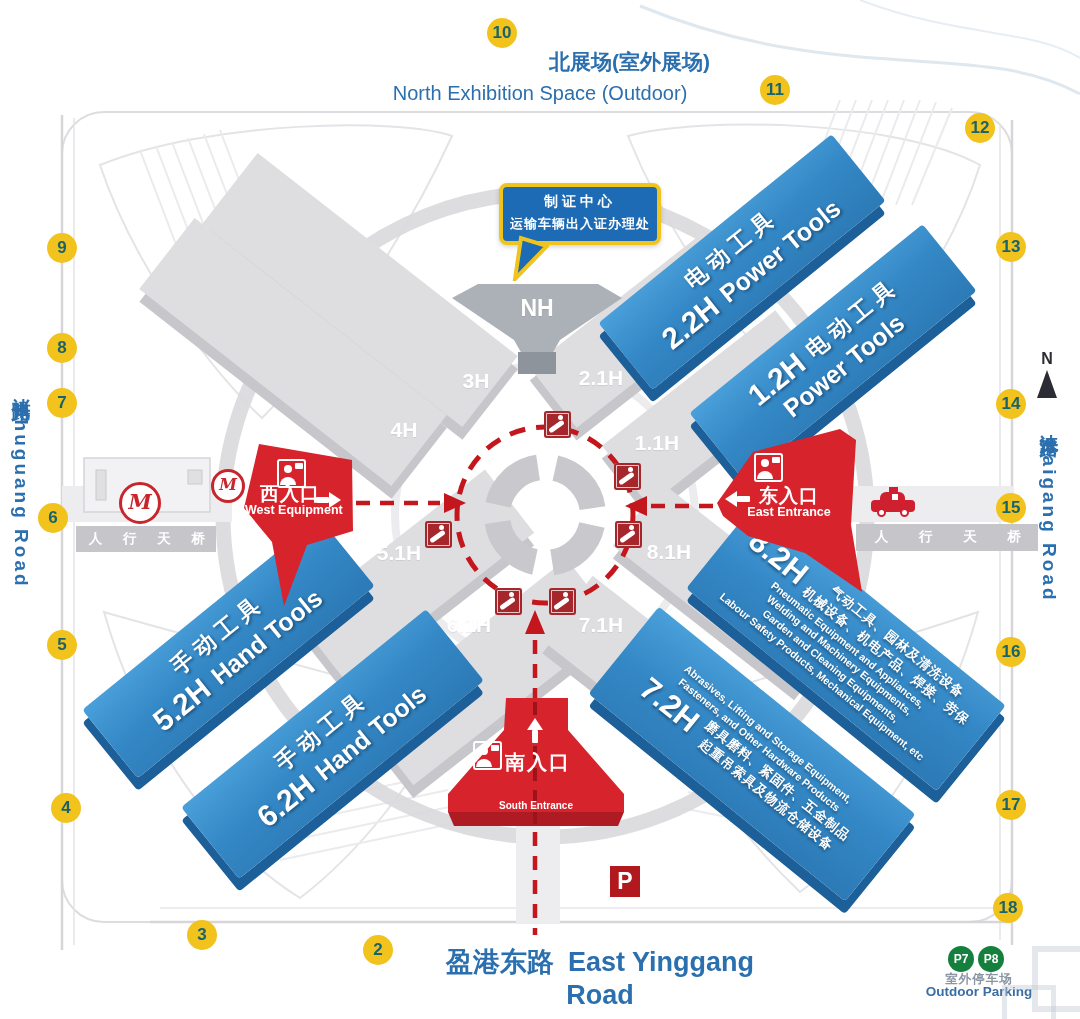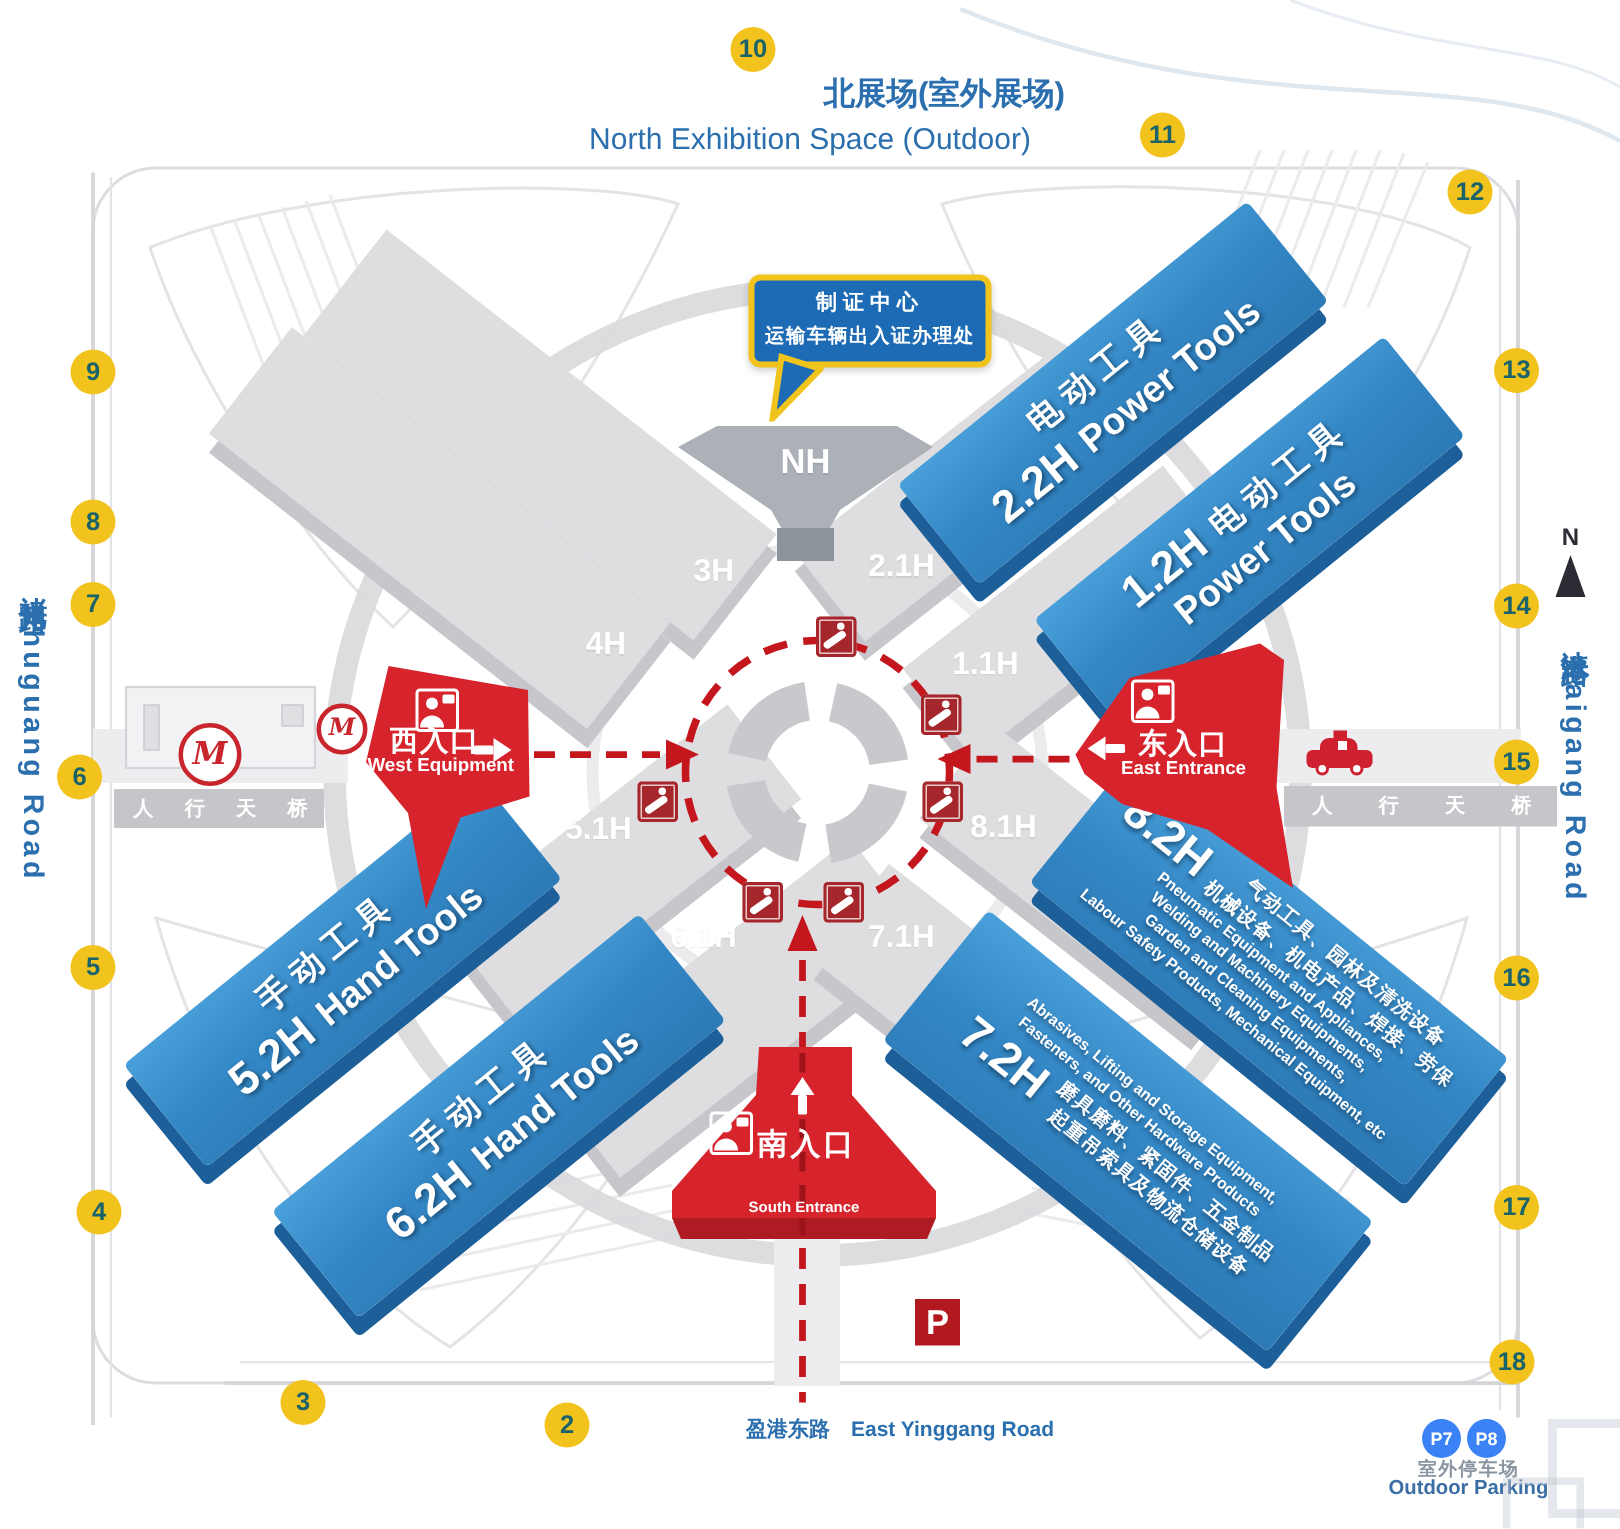--- a/index.html
+++ b/index.html
@@ -18,21 +18,21 @@
         font-size:21px;z-index:1;white-space:nowrap;text-shadow:0 1px 1px rgba(0,0,0,.08);}
   .roadtxt{color:#2B6FAE;}
   .title-zh{position:absolute;left:370px;top:48px;width:340px;text-align:right;
             font-size:21px;font-weight:600;z-index:6;}
   .title-en{position:absolute;left:330px;top:82px;width:420px;text-align:center;
             font-size:20px;font-weight:500;z-index:6;}
   .road-v{position:absolute;writing-mode:vertical-lr;text-orientation:mixed;color:#2B6FAE;
           font-size:19px;font-weight:600;letter-spacing:3px;z-index:6;}
   .road-v .gap{margin-top:14px;}
   .road-bottom{position:absolute;left:410px;top:944px;width:380px;text-align:center;
-               font-size:14px;font-weight:600;z-index:6;}
+               font-size:27px;font-weight:600;z-index:6;}
   .road-bottom .gap{margin-left:14px;}
   .bridge{position:absolute;color:#fff;font-size:13.5px;font-weight:bold;z-index:2;
           text-align:center;white-space:nowrap;}
 
   
   .bh{position:absolute;z-index:2;color:#fff;display:flex;flex-direction:column;
       justify-content:center;align-items:center;text-align:center;
       background:linear-gradient(175deg,#4AA0DA 0%,#3488C6 45%,#2C7AB6 100%);
       border-radius:4px;text-shadow:1px 2px 3px rgba(0,20,40,.45);}
   .rotneg{transform:rotate(-39deg);box-shadow:-8px 10px 0 #1D5F99;}
@@ -79,21 +79,21 @@
   .m2{left:211px;top:469px;width:28px;height:28px;font-size:16px;line-height:26px;}
   .taxi{position:absolute;left:871px;top:487px;width:44px;height:30px;z-index:4;}
   .taxi .sign{position:absolute;left:18px;top:0;width:9px;height:5px;background:#CF2030;}
   .taxi .roof{position:absolute;left:9px;top:5px;width:25px;height:10px;background:#CF2030;border-radius:6px 6px 0 0;}
   .taxi .win{position:absolute;left:21px;top:7px;width:6px;height:7px;background:#fff;}
   .taxi .body{position:absolute;left:0;top:13px;width:44px;height:12px;background:#CF2030;border-radius:4px;}
   .taxi .w1,.taxi .w2{position:absolute;top:21px;width:5px;height:5px;background:#fff;border:2px solid #CF2030;border-radius:50%;}
   .taxi .w1{left:6px;} .taxi .w2{left:29px;}
   .pbox{position:absolute;left:610px;top:866px;width:30px;height:31px;background:#B2191F;color:#fff;
         font-weight:bold;font-size:23px;line-height:31px;text-align:center;z-index:4;}
-  .pcir{position:absolute;width:26px;height:26px;border-radius:50%;background:#3b82f6;color:#fff;
+  .pcir{position:absolute;width:26px;height:26px;border-radius:50%;background:#15803d;color:#fff;
         font-weight:bold;font-size:12px;line-height:26px;text-align:center;z-index:4;}
   .compass{position:absolute;left:1031px;top:350px;width:32px;text-align:center;z-index:4;
            color:#2C2C34;font-weight:bold;font-size:16px;}
   .compass .tri{margin:2px auto 0;width:0;height:0;border-left:10px solid transparent;
                 border-right:10px solid transparent;border-bottom:28px solid #2C2C34;position:relative;}
   .compass .notch{position:absolute;left:50%;transform:translateX(-50%);top:30px;width:0;height:0;
                 border-left:7px solid transparent;border-right:7px solid transparent;border-bottom:9px solid #fff;}
   .oppark{position:absolute;z-index:4;text-align:center;}
   .op-zh{left:931px;top:971px;width:96px;font-size:12.5px;color:#8B96A3;font-weight:bold;letter-spacing:1px;}
   .op-en{left:921px;top:984px;width:116px;font-size:13.5px;color:#3A6EA5;font-weight:600;}

